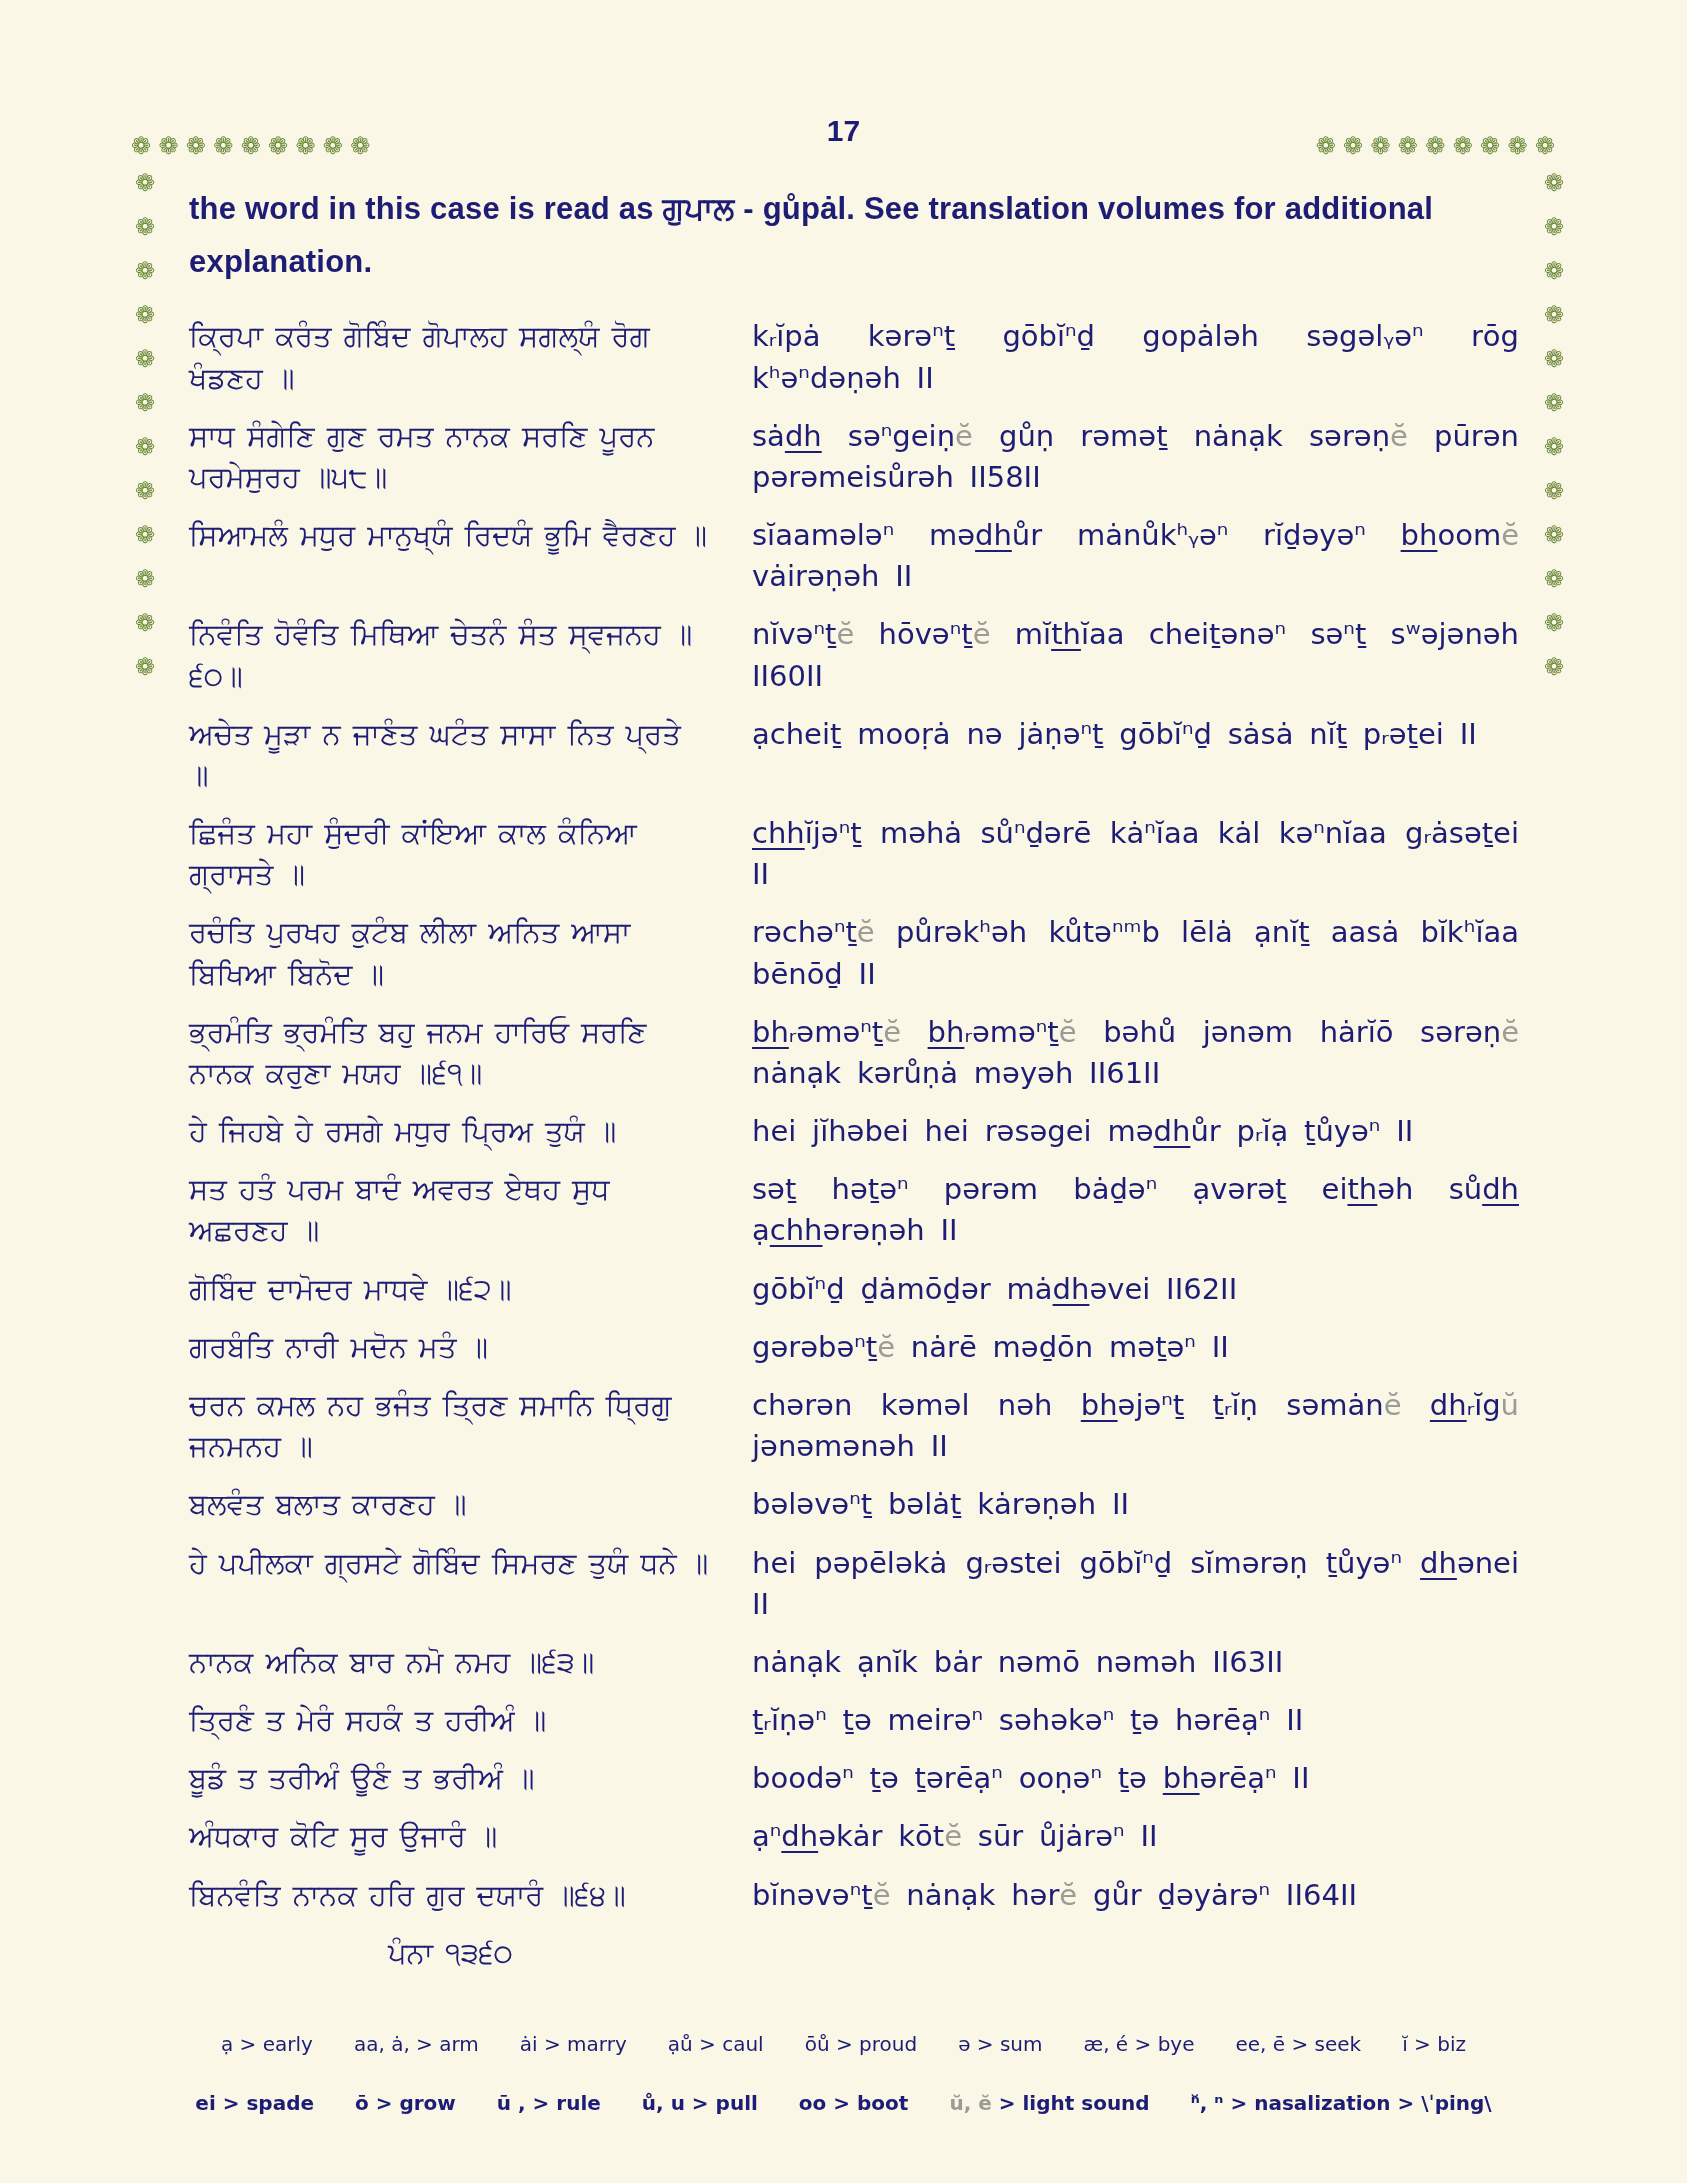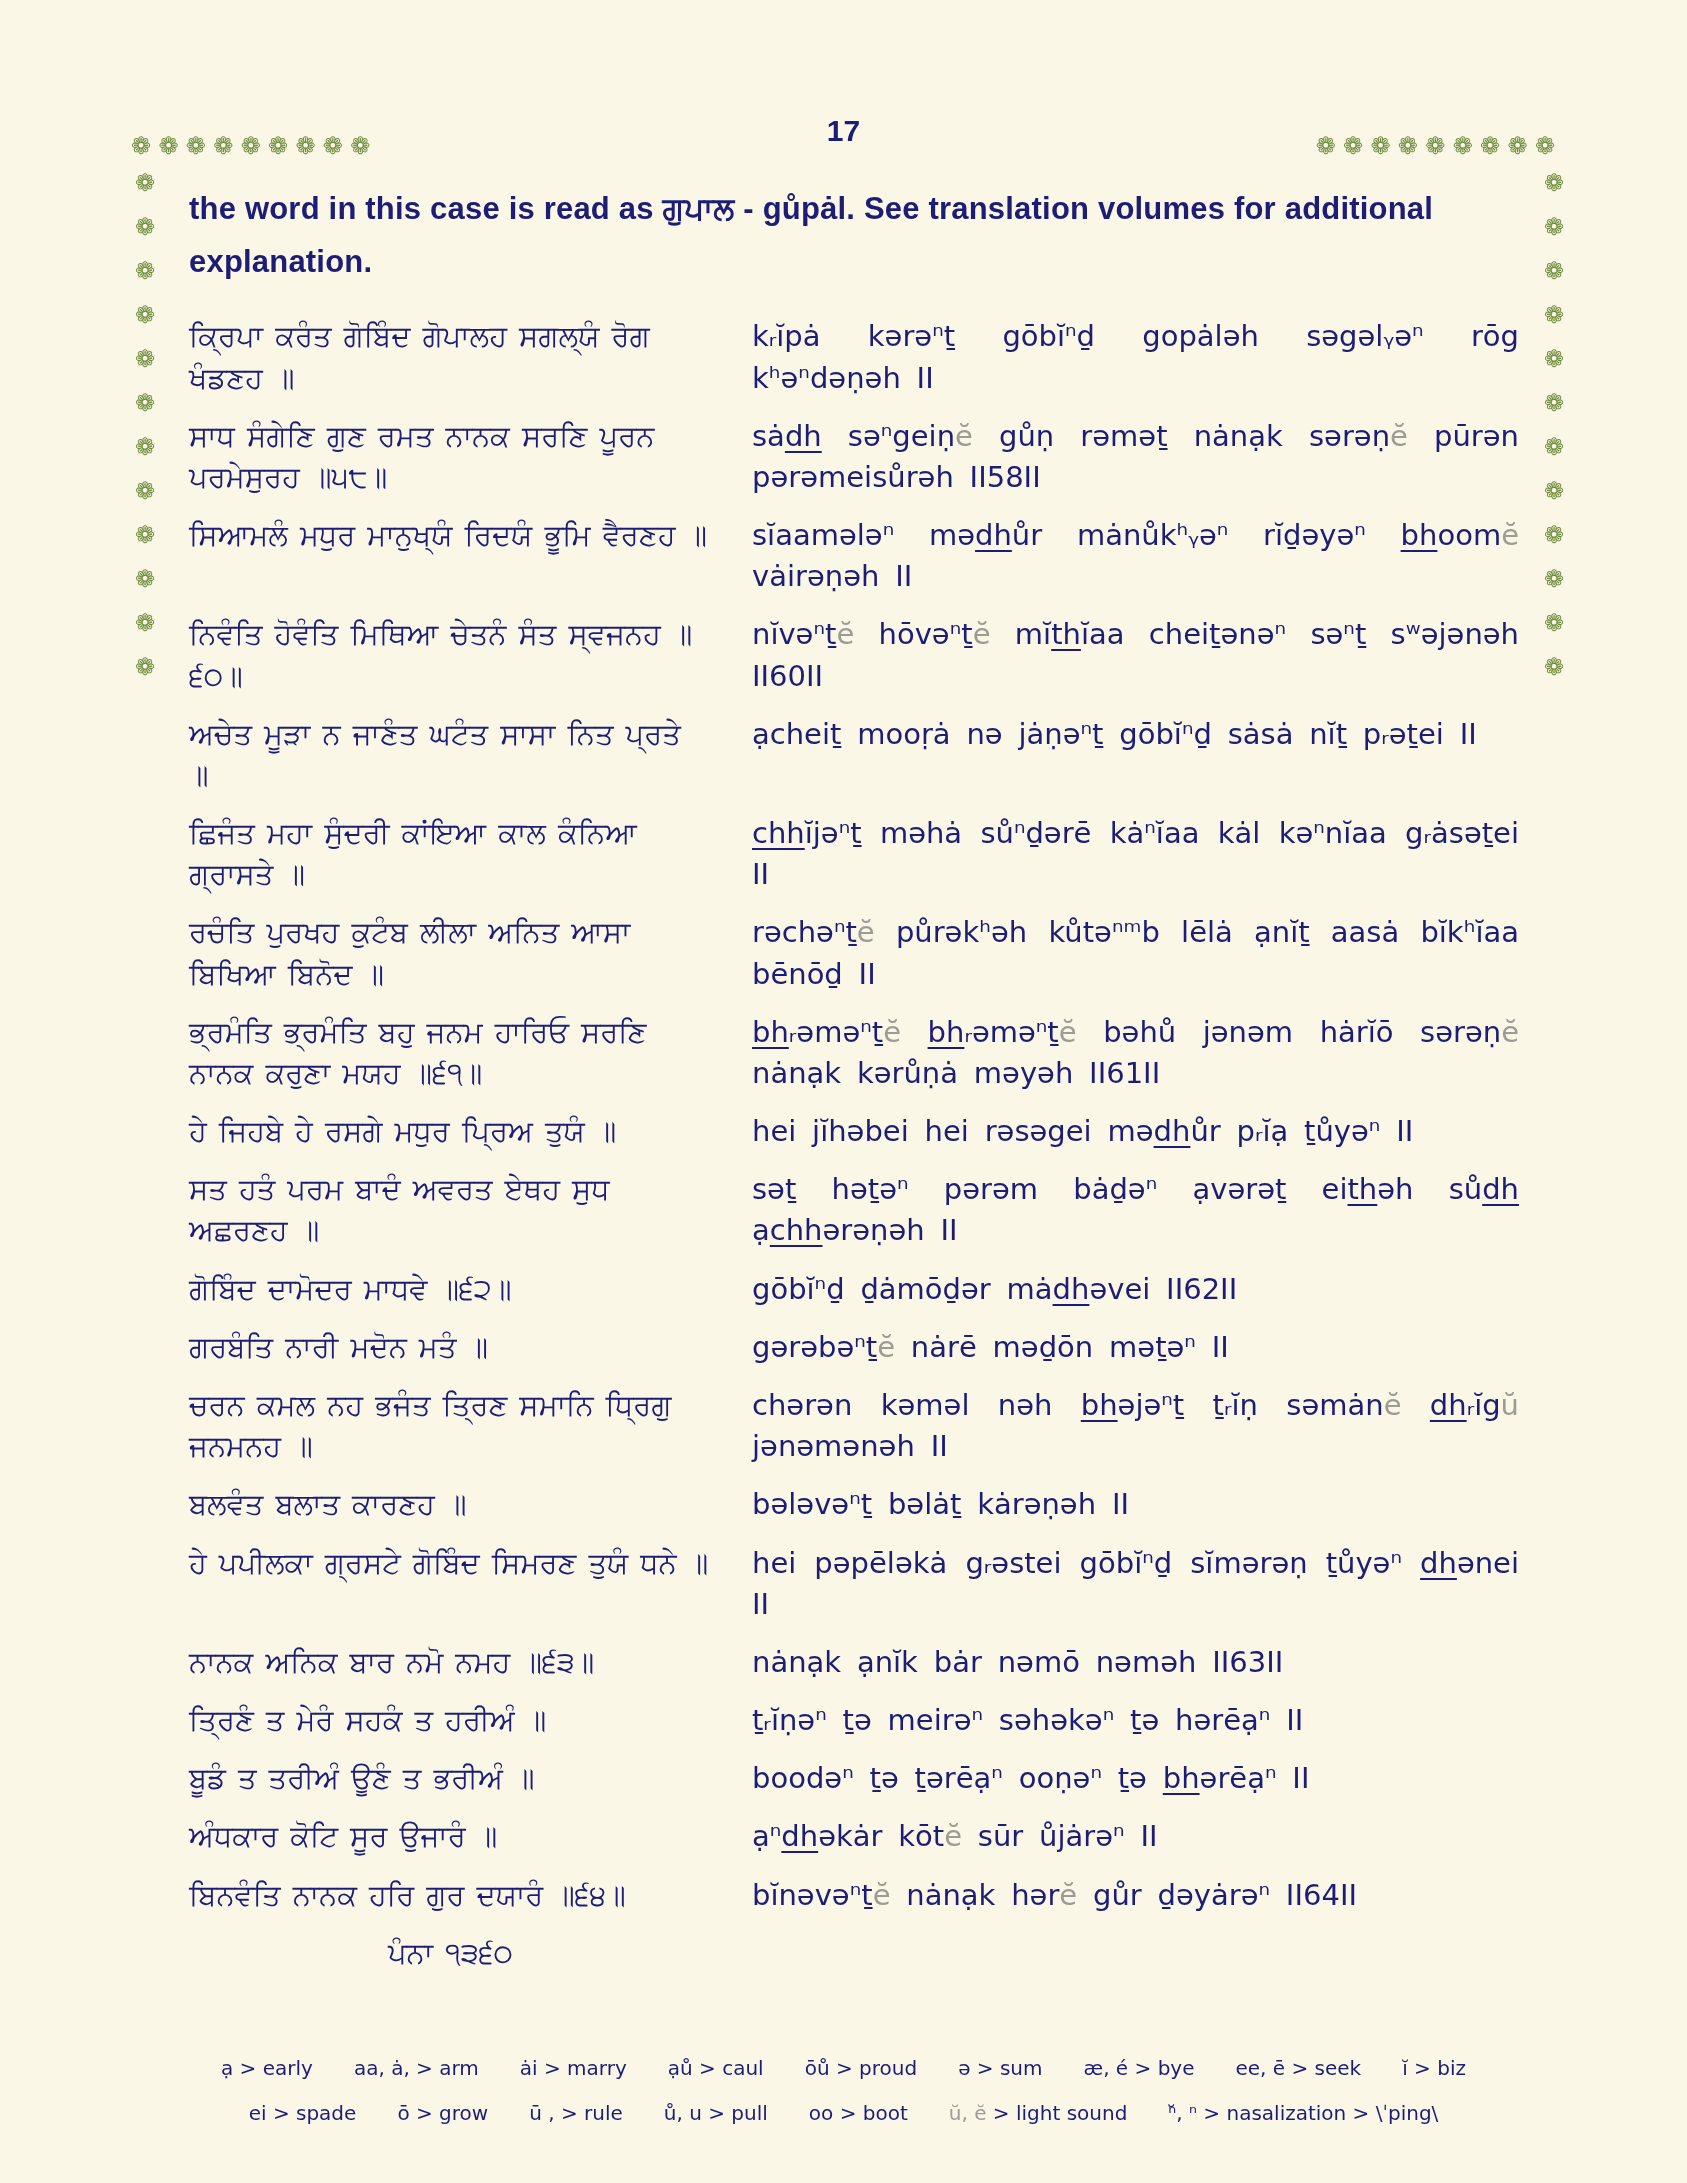--- a/index.html
+++ b/index.html
@@ -35,26 +35,26 @@
   .translit{
     font-family:"DejaVu Sans",sans-serif;
     font-size:29px;line-height:1.42;word-spacing:6.6px;
     text-align:justify;
   }
   .lt{color:#9C9C94;}
   .ul{text-decoration:underline;text-decoration-thickness:1.7px;text-underline-offset:4.6px;}
   .page-ref .gurmukhi,.page-ref .translit{text-align:center;}
   .page-ref{}
   .legend{
-    position:absolute;left:0;right:0;bottom:58px;
+    position:absolute;left:0;right:0;bottom:68px;
     font-family:"DejaVu Sans",sans-serif;
     font-size:20px;color:#1D1D75;
   }
   .legend-row{display:flex;justify-content:center;gap:41px;white-space:nowrap;}
-  .legend-row + .legend-row{margin-top:21px;}
+  .legend-row + .legend-row{margin-top:35px;font-weight:bold;}
 </style>
 </head>
 <body>
 
 <div class="page-number">17</div>
 
 <div class="flowers-row top-left">
     <span class="flower">❁</span>
     <span class="flower">❁</span>
     <span class="flower">❁</span>

